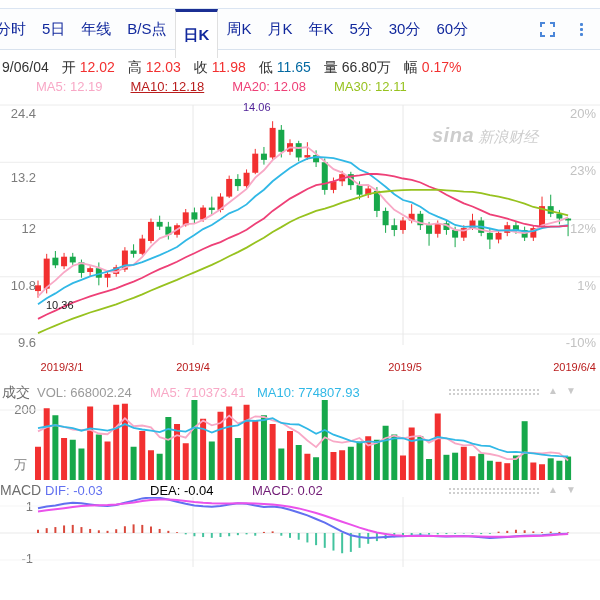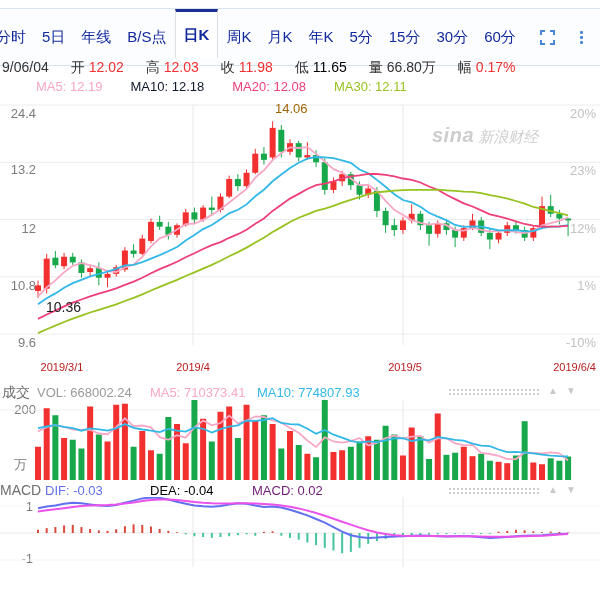--- a/index.html
+++ b/index.html
@@ -1,48 +1,48 @@
 <!DOCTYPE html>
 <html><head>
 <meta charset="utf-8">
 <style>
   html,body{margin:0;padding:0;background:#fff;}
   .stage{position:relative;width:600px;height:600px;background:#fff;overflow:hidden;
          font-family:"Liberation Sans","DejaVu Sans",sans-serif;}
   
-  .tabbar{position:absolute;top:8px;left:0;width:600px;height:58px;box-sizing:border-box;
+  .tabbar{position:absolute;top:8px;left:0;width:600px;height:42px;box-sizing:border-box;
           border-top:1px solid #dbe5f2;border-bottom:1px solid #d8e2ee;background:#fcfdfe;
           display:flex;align-items:stretch;}
   #tabs{display:flex;flex:1;align-items:stretch;}
   .tab{display:flex;align-items:center;padding:0 8px;font-size:15px;color:#12299d;
        white-space:nowrap;cursor:pointer;}
   .tab:first-child{margin-left:-12px;}
   .tab.active{position:relative;z-index:2;background:#fff;box-sizing:border-box;
        border-top:3px solid #1b2f93;border-left:1px solid #e0e0e0;border-right:1px solid #e0e0e0;
        height:49px;font-weight:bold;}
   .tab-icons{display:flex;align-items:center;gap:16px;padding-right:10px;}
   .icon-btn{display:flex;align-items:center;justify-content:center;width:18px;height:18px;cursor:pointer;}
   .dots-v{display:flex;flex-direction:column;gap:2px;}
   .dots-v i{width:3px;height:3px;background:#4b87d9;border-radius:1px;}
   
-  #info-bar{position:absolute;top:59px;left:2px;font-size:14px;color:#333;display:flex;gap:22px;white-space:nowrap;}
+  #info-bar{position:absolute;top:59px;left:2px;font-size:14px;color:#333;display:flex;gap:13px;white-space:nowrap;}
   #info-bar .fld{display:flex;gap:4px;}
-  .v-up{color:#f23030;} .v-down{color:#000000;} .v-plain{color:#333;}
+  .v-up{color:#f23030;} .v-down{color:#0369a1;} .v-plain{color:#333;}
   #ma-bar{position:absolute;top:79px;left:36px;font-size:13px;display:flex;gap:28px;white-space:nowrap;}
   
   .yl{position:absolute;left:0;width:36px;text-align:right;font-size:13px;color:#7c7c7c;}
   .yr{position:absolute;right:4px;width:48px;text-align:right;font-size:13px;color:#c2c2c2;}
   .xd{position:absolute;top:361px;font-size:11px;color:#b91c1c;}
   .xd0{left:27px;width:70px;text-align:center;}
   .xd1{left:158px;width:70px;text-align:center;}
   .xd2{left:370px;width:70px;text-align:center;}
   .xd3{left:520px;width:76px;text-align:right;}
   
-  #anno-high{position:absolute;left:243px;top:101px;font-size:13px;color:#a16207;margin-left:32px;}
-  #anno-low{position:absolute;left:46px;top:299px;font-size:14px;color:#222;}
+  #anno-high{position:absolute;left:243px;top:101px;font-size:11px;color:#4c1d95;}
+  #anno-low{position:absolute;left:46px;top:299px;font-size:11px;color:#222;}
   #watermark{position:absolute;left:432px;top:124px;color:#cdcdcd;font-size:15px;font-style:italic;white-space:nowrap;}
   #watermark b{font-size:20px;letter-spacing:0.5px;}
   
   .ph{position:absolute;font-size:13px;white-space:nowrap;}
   #vol-title{left:2px;top:384px;color:#6e6e6e;font-size:14px;}
   #vol-vol{left:37px;top:385px;color:#9a9a9a;}
   #vol-ma5{left:150px;top:385px;color:#f8a8c6;}
   #vol-ma10{left:257px;top:385px;color:#31b8e6;}
   #vol-ytick{left:0;width:36px;text-align:right;top:402px;color:#7c7c7c;font-size:13px;position:absolute;}
   #vol-unit{position:absolute;left:14px;top:456px;color:#7c7c7c;font-size:13px;}
@@ -72,21 +72,20 @@
     <div id="tabs">
         <div class="tab">分时</div>
         <div class="tab">5日</div>
         <div class="tab">年线</div>
         <div class="tab">B/S点</div>
         <div class="tab active">日K</div>
         <div class="tab">周K</div>
         <div class="tab">月K</div>
         <div class="tab">年K</div>
         <div class="tab">5分</div>
-        <div class="tab">15分</div>
         <div class="tab">30分</div>
         <div class="tab">60分</div>
       </div>
     <div class="tab-icons">
       <span class="icon-btn">
         <svg width="15" height="15" viewBox="0 0 15 15">
           <path d="M1 5 V1 H5 M10 1 H14 V5 M14 10 V14 H10 M5 14 H1 V10" fill="none" stroke="#4b87d9" stroke-width="2"></path>
         </svg>
       </span>
       <span class="icon-btn">
@@ -122,21 +121,21 @@
         <span class="v-plain">66.80万</span>
       </span>
       <span class="fld">
         <span>幅</span>
         <span class="v-up">0.17%</span>
       </span>
     </div>
 
   <div id="ma-bar">
       <span style="color: rgb(248, 168, 198);">MA5: 12.19</span>
-      <span style="color: #0f172a;">MA10: 12.18</span>
+      <span style="color: #b91c1c; text-decoration: underline;">MA10: 12.18</span>
       <span style="color: rgb(238, 64, 119);">MA20: 12.08</span>
       <span style="color: rgb(151, 194, 31);">MA30: 12.11</span>
     </div>
 
   <svg id="main-chart" width="600" height="250">
       <g>
         <line x1="0" y1="5" x2="600" y2="5" stroke="#ececec" stroke-width="1"></line>
         <line x1="0" y1="62.25000000000006" x2="600" y2="62.25000000000006" stroke="#ececec" stroke-width="1"></line>
         <line x1="0" y1="119.50000000000003" x2="600" y2="119.50000000000003" stroke="#ececec" stroke-width="1"></line>
         <line x1="0" y1="176.75" x2="600" y2="176.75" stroke="#ececec" stroke-width="1"></line>
@@ -450,21 +449,21 @@
         <line x1="542.02" y1="36" x2="542.02" y2="35.19" stroke="#d9493c" stroke-width="2"></line>
         <line x1="550.7099999999999" y1="36" x2="550.7099999999999" y2="34.65" stroke="#d9493c" stroke-width="2"></line>
         <line x1="559.4" y1="36" x2="559.4" y2="34.92" stroke="#d9493c" stroke-width="2"></line>
         <line x1="568.0899999999999" y1="36" x2="568.0899999999999" y2="35.46" stroke="#d9493c" stroke-width="2"></line>
       </g>
       <polyline points="38.0,11.2 46.7,9.5 55.4,8.5 64.1,6.8 72.8,5.8 81.4,6.3 90.1,7.4 98.8,8.5 107.5,9.0 116.2,7.9 124.9,5.8 133.6,3.6 142.3,1.4 151.0,0.4 159.7,0.9 168.3,2.5 177.0,4.7 185.7,6.8 194.4,8.5 203.1,9.3 211.8,9.8 220.5,9.0 229.2,7.6 237.9,6.3 246.6,6.8 255.3,8.5 263.9,10.1 272.6,9.5 281.3,10.6 290.0,12.8 298.7,15.5 307.4,18.4 316.1,22.0 324.8,25.7 333.5,30.1 342.1,34.6 350.8,38.2 359.5,40.0 368.2,40.9 376.9,40.6 385.6,40.0 394.3,39.5 403.0,39.2 411.7,38.7 420.4,38.4 429.0,38.7 437.7,39.2 446.4,39.5 455.1,39.2 463.8,39.0 472.5,39.5 481.2,40.3 489.9,40.9 498.6,40.6 507.3,40.0 516.0,39.2 524.6,38.7 533.3,38.4 542.0,38.2 550.7,37.6 559.4,37.1 568.1,36.8" fill="none" stroke="#6170f0" stroke-width="2"></polyline>
       <polyline points="38.0,14.4 46.7,13.3 55.4,12.2 64.1,11.2 72.8,10.1 81.4,9.0 90.1,8.5 98.8,8.2 107.5,7.9 116.2,7.4 124.9,6.6 133.6,5.5 142.3,4.1 151.0,3.1 159.7,2.5 168.3,2.5 177.0,3.1 185.7,3.9 194.4,5.0 203.1,5.8 211.8,6.3 220.5,6.6 229.2,6.6 237.9,6.3 246.6,6.3 255.3,6.6 263.9,7.1 272.6,7.6 281.3,8.5 290.0,9.8 298.7,11.4 307.4,13.6 316.1,16.0 324.8,18.7 333.5,21.7 342.1,24.7 350.8,27.6 359.5,30.6 368.2,33.3 376.9,35.5 385.6,37.1 394.3,38.2 403.0,38.7 411.7,39.0 420.4,39.0 429.0,39.0 437.7,39.0 446.4,39.2 455.1,39.2 463.8,39.2 472.5,39.2 481.2,39.5 489.9,39.8 498.6,39.8 507.3,39.8 516.0,39.5 524.6,39.2 533.3,39.0 542.0,38.7 550.7,38.2 559.4,37.6 568.1,37.1" fill="none" stroke="#ea52ea" stroke-width="2"></polyline>
     </svg>
 
 <div class="yl" style="top: 106px;">24.4</div>
-    <div class="yl" style="top: 162px;">13.2</div>
+    <div class="yl" style="top: 170px;">13.2</div>
     <div class="yl" style="top: 220.5px;">12</div>
     <div class="yl" style="top: 277.75px;">10.8</div>
     <div class="yl" style="top: 335px;">9.6</div>
     <div class="yr" style="top: 106px;">20%</div>
     <div class="yr" style="top: 163.25px;">23%</div>
     <div class="yr" style="top: 220.5px;">12%</div>
     <div class="yr" style="top: 277.75px;">1%</div>
     <div class="yr" style="top: 335px;">-10%</div>
   </div>
 

